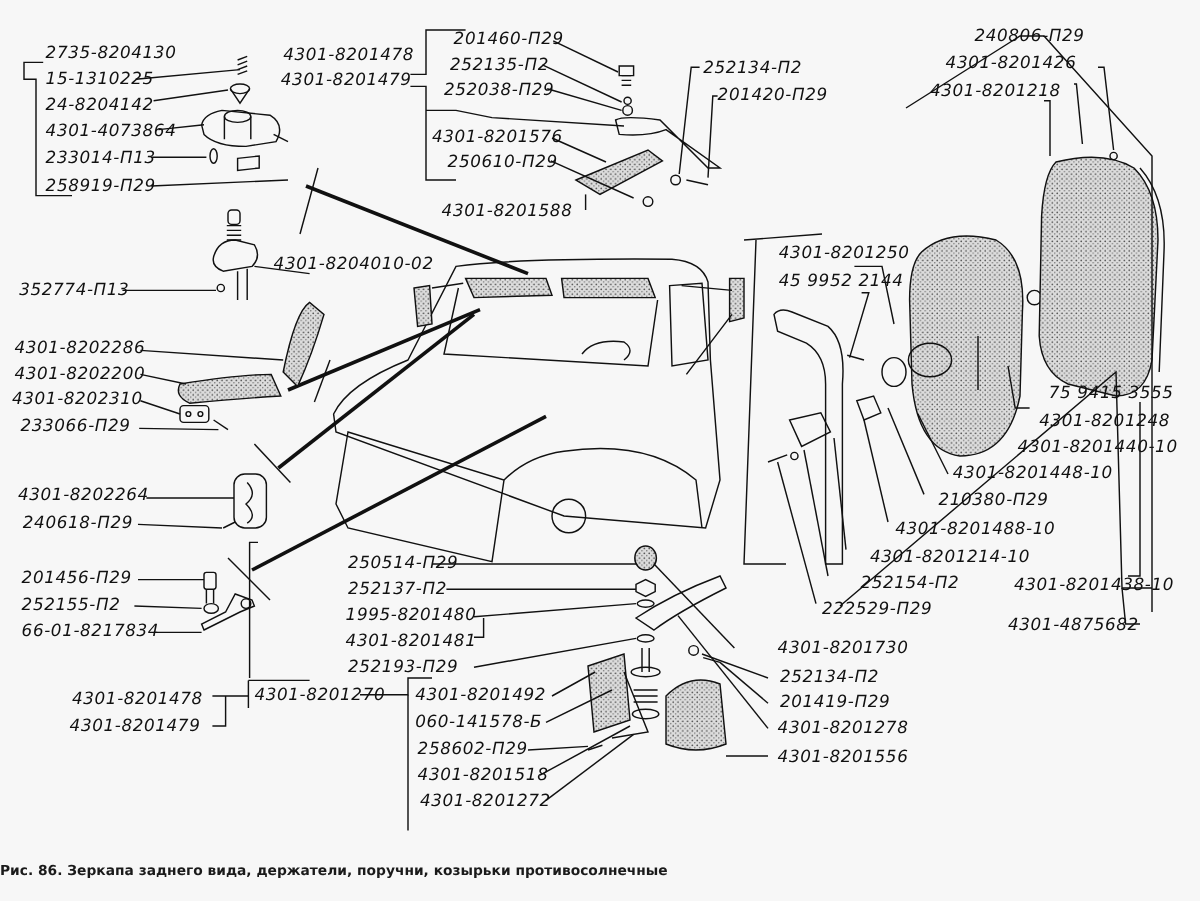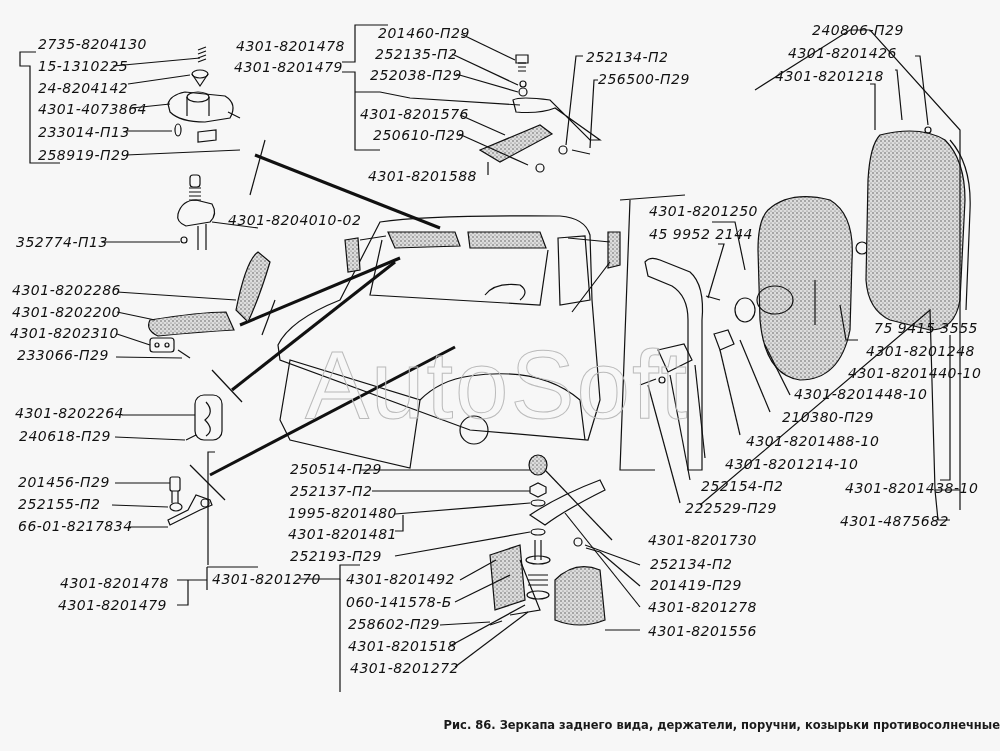--- a/index.html
+++ b/index.html
@@ -1,19 +1,19 @@
 <!DOCTYPE html>
 <html><head>
 <meta charset="utf-8">
 <style>
   html, body { margin:0; padding:0; background:#f7f7f7; }
   #stage { position:relative; width:1000px; height:751px; overflow:hidden; background:#f7f7f7; }
   svg.art { position:absolute; left:0; top:0; }
   .lbl { position:absolute; font-family:"DejaVu Sans", sans-serif; font-style:italic; font-size:14px; color:#111; white-space:nowrap; letter-spacing:0.5px; line-height:16px; }
-  .caption { position:absolute; left:0; width:1000px; top:718px; text-align:right; font-family:"DejaVu Sans", sans-serif; font-weight:bold; font-size:11.5px; color:#1a1a1a; }
+  .caption { position:absolute; left:0; width:1000px; top:718px; text-align:left; font-family:"DejaVu Sans", sans-serif; font-weight:bold; font-size:11.5px; color:#1a1a1a; }
   .wm { position:absolute; left:305px; top:330px; font-family:"Liberation Sans", sans-serif; font-size:96px; color:transparent; -webkit-text-stroke:1px #bbb; letter-spacing:2px; }
 </style>
 </head>
 <body>
 
 <div id="stage">
 
   <svg class="art" width="1000" height="751" viewBox="0 0 1000 751">
     <defs>
       <pattern id="dots" width="4" height="4" patternUnits="userSpaceOnUse">
@@ -207,39 +207,38 @@
       <path d="M 452 54 L 518 85"></path>
       <path d="M 456 74 L 518 92"></path>
       <path d="M 460 115 L 505 135"></path>
       <path d="M 459 134 L 528 165"></path>
       <path d="M 488 175 L 488 162"></path>
       <path d="M 583 56 L 576 56 L 566 145"></path>
       <path d="M 598 80 L 594 80 L 590 148"></path>
     </g>
   </svg>
 
-  <div class="wm">AutoSoft</div>
 
   <div class="lbl" style="left:38px;top:36px">2735-8204130</div>
   <div class="lbl" style="left:38px;top:58px">15-1310225</div>
   <div class="lbl" style="left:38px;top:80px">24-8204142</div>
   <div class="lbl" style="left:38px;top:101px">4301-4073864</div>
   <div class="lbl" style="left:38px;top:124px">233014-П13</div>
   <div class="lbl" style="left:38px;top:147px">258919-П29</div>
 
   <div class="lbl" style="left:236px;top:38px">4301-8201478</div>
   <div class="lbl" style="left:234px;top:59px">4301-8201479</div>
   <div class="lbl" style="left:378px;top:25px">201460-П29</div>
   <div class="lbl" style="left:375px;top:46px">252135-П2</div>
   <div class="lbl" style="left:370px;top:67px">252038-П29</div>
   <div class="lbl" style="left:360px;top:106px">4301-8201576</div>
   <div class="lbl" style="left:373px;top:127px">250610-П29</div>
   <div class="lbl" style="left:368px;top:168px">4301-8201588</div>
   <div class="lbl" style="left:586px;top:49px">252134-П2</div>
-  <div class="lbl" style="left:598px;top:71px">256500-П29</div>
+  <div class="lbl" style="left:598px;top:71px">201420-П29</div>
 
   <div class="lbl" style="left:228px;top:212px">4301-8204010-02</div>
   <div class="lbl" style="left:16px;top:234px">352774-П13</div>
 
   <div class="lbl" style="left:12px;top:282px">4301-8202286</div>
   <div class="lbl" style="left:12px;top:304px">4301-8202200</div>
   <div class="lbl" style="left:10px;top:325px">4301-8202310</div>
   <div class="lbl" style="left:17px;top:347px">233066-П29</div>
 
   <div class="lbl" style="left:15px;top:405px">4301-8202264</div>
@@ -277,19 +276,19 @@
   <div class="lbl" style="left:649px;top:203px">4301-8201250</div>
   <div class="lbl" style="left:649px;top:226px">45 9952 2144</div>
 
   <div class="lbl" style="left:874px;top:320px">75 9415 3555</div>
   <div class="lbl" style="left:866px;top:343px">4301-8201248</div>
   <div class="lbl" style="left:848px;top:365px">4301-8201440-10</div>
   <div class="lbl" style="left:794px;top:386px">4301-8201448-10</div>
   <div class="lbl" style="left:782px;top:409px">210380-П29</div>
   <div class="lbl" style="left:746px;top:433px">4301-8201488-10</div>
   <div class="lbl" style="left:725px;top:456px">4301-8201214-10</div>
-  <div class="lbl" style="left:701px;top:478px">252154-П2</div>
+  <div class="lbl" style="left:717px;top:478px">252154-П2</div>
   <div class="lbl" style="left:685px;top:500px">222529-П29</div>
   <div class="lbl" style="left:845px;top:480px">4301-8201438-10</div>
   <div class="lbl" style="left:840px;top:513px">4301-4875682</div>
 
   <div class="caption">Рис. 86. Зеркапа заднего вида, держатели, поручни, козырьки противосолнечные</div>
 </div>
 
 </body></html>

